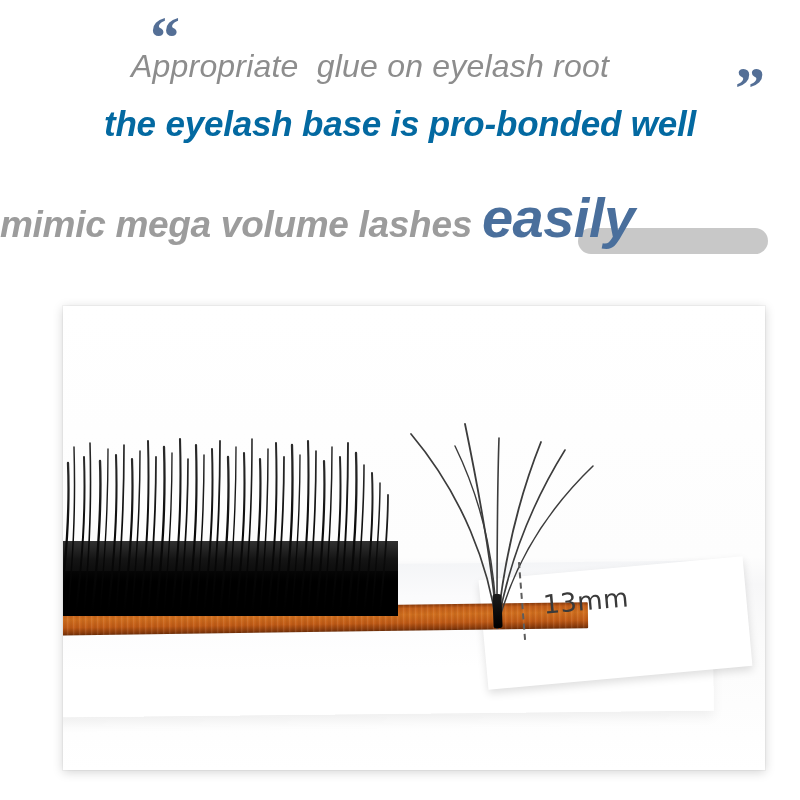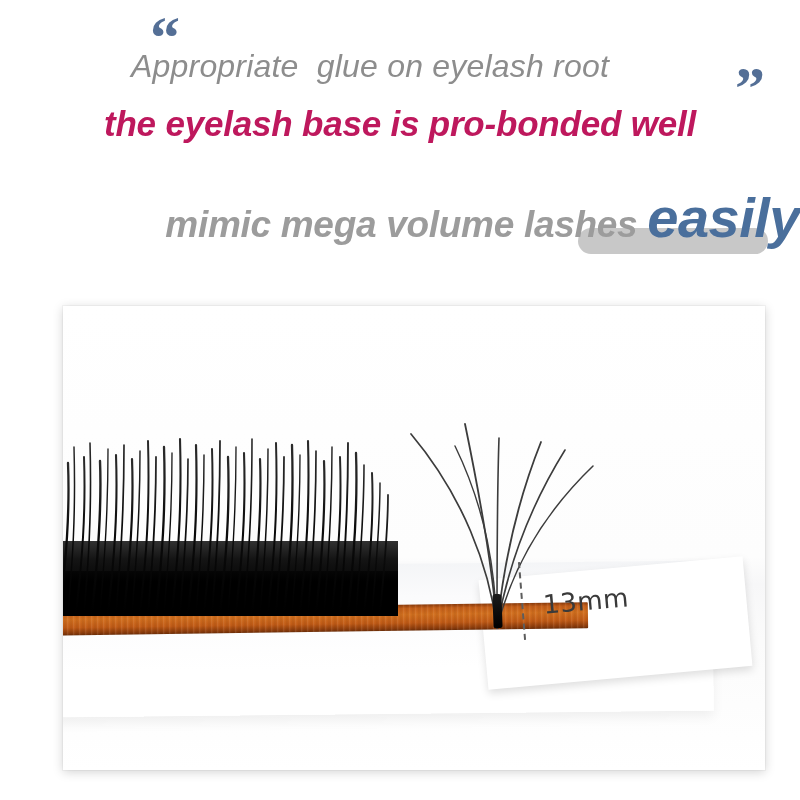--- a/index.html
+++ b/index.html
@@ -56,21 +56,21 @@
     letter-spacing: 0.2px;
     white-space: pre;
   }
 
   .line2 {
     position: absolute;
     left: 0;
     top: 104px;
     width: 800px;
     text-align: center;
-    color: #be185d;
+    color: #0369a1;
     font-size: 35px;
     font-style: italic;
     font-weight: 700;
     letter-spacing: -0.2px;
     white-space: nowrap;
   }
 
   .line3 {
     position: absolute;
     left: 0;
@@ -85,21 +85,21 @@
     width: 190px;
     height: 26px;
     background: #c8c8c8;
     border-radius: 13px;
   }
   .line3-text {
     position: absolute;
     left: 0;
     top: 0;
     width: 800px;
-    text-align: right;
+    text-align: left;
     white-space: nowrap;
     line-height: 1;
   }
   .line3-grey {
     color: #9c9c9c;
     font-size: 37px;
     font-style: italic;
     font-weight: 700;
     letter-spacing: -0.3px;
     vertical-align: baseline;

